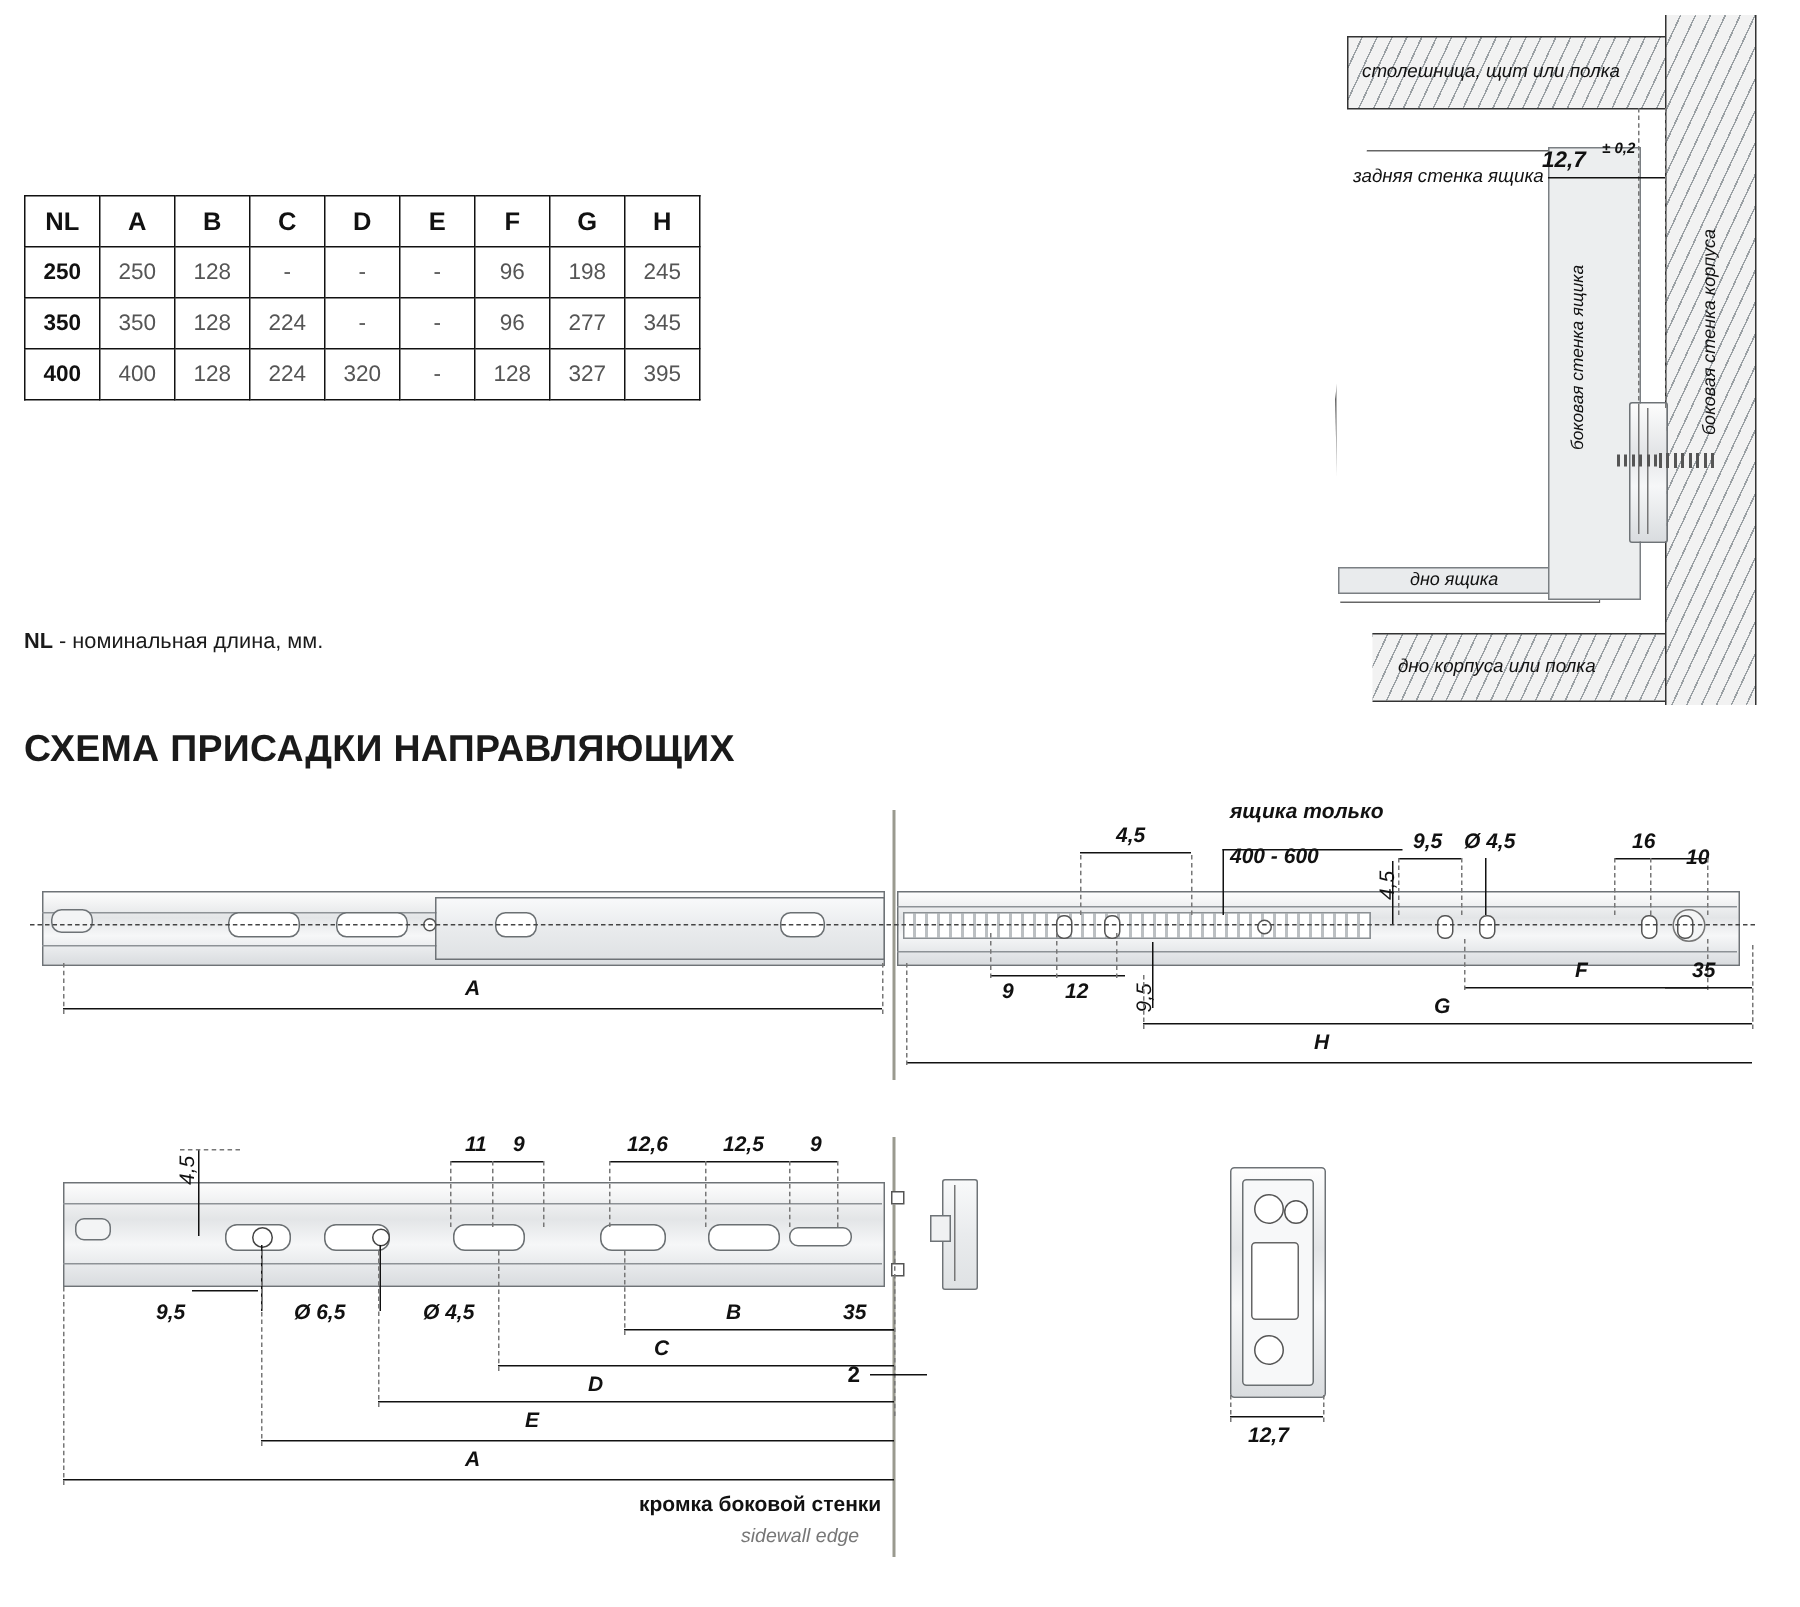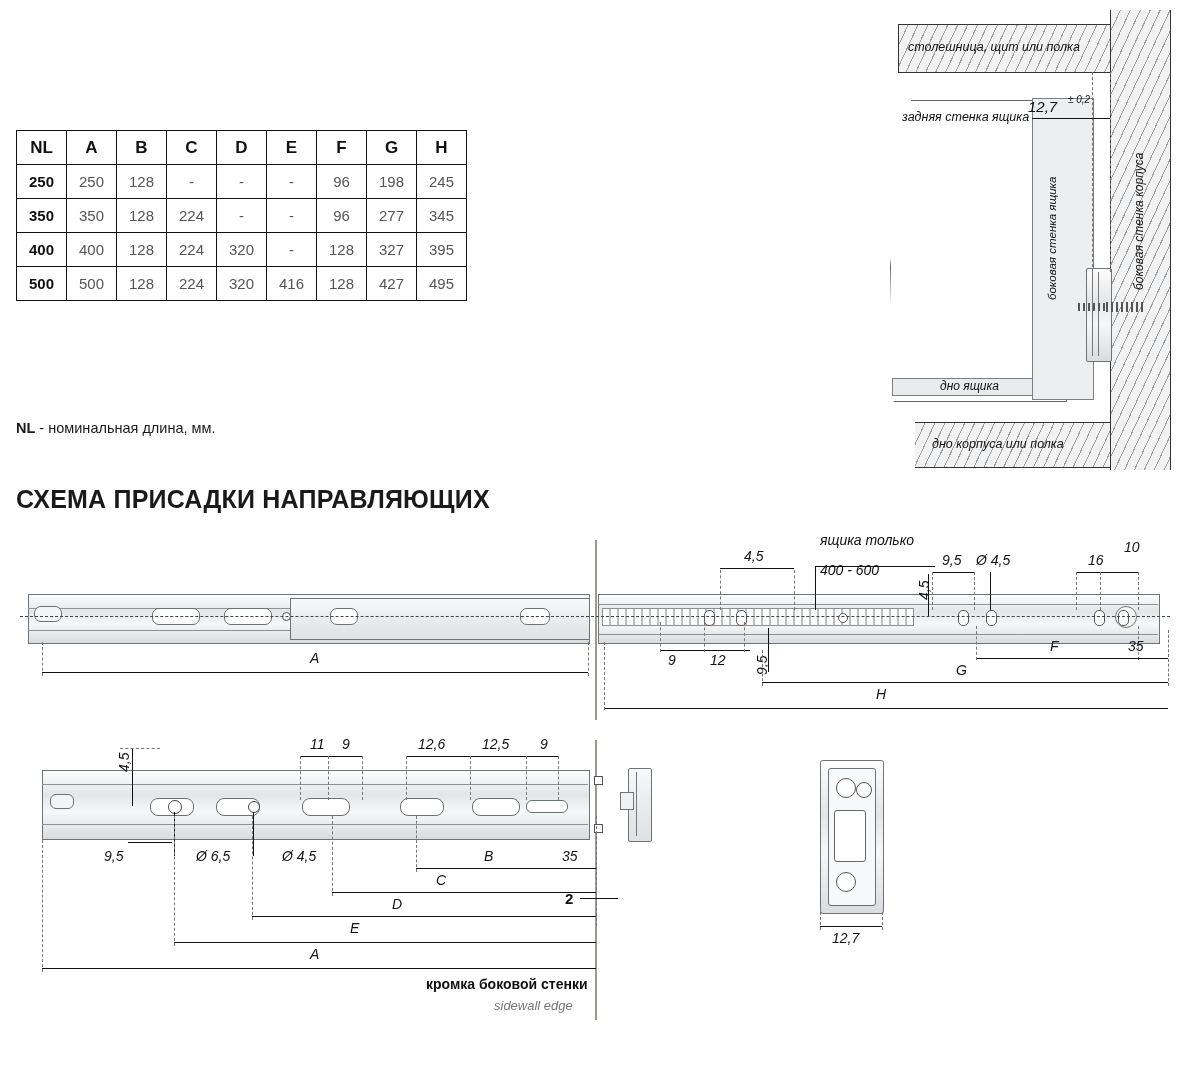--- a/index.html
+++ b/index.html
@@ -31,21 +31,21 @@
     font-size:25px; font-weight:bold; letter-spacing:.2px;
   }
 
   
   .ln{position:absolute;background:#333;}
   .hl{height:1px;}
   .vl{width:1px;}
   .dash-h{position:absolute;height:0;border-top:1px dashed #777;}
   .dash-v{position:absolute;width:0;border-left:1px dashed #777;}
   .dashdot-h{position:absolute;height:0;border-top:1px dashed #444;}
-  .dim{position:absolute;font-size:14px;font-style:italic;color:#111;white-space:nowrap;}
+  .dim{position:absolute;font-size:14px;font-style:italic;color:#111;white-space:nowrap;font-weight:bold;}
   .dimv{position:absolute;font-size:14px;font-style:italic;color:#111;white-space:nowrap;
         transform:rotate(-90deg);transform-origin:left top;}
   .bold{font-weight:bold;font-style:normal;}
 
   .hatch{
     background-image:repeating-linear-gradient(115deg,#9aa0a4 0 1px,transparent 1px 9px);
     background-color:#f2f2f2;
   }
   .metal{
     background:linear-gradient(180deg,#fdfdfd 0%,#e3e5e7 35%,#f6f7f8 60%,#d9dcdf 100%);
@@ -104,31 +104,20 @@
       <td class="nl">400</td>
       <td>400</td>
       <td>128</td>
       <td>224</td>
       <td>320</td>
       <td>-</td>
       <td>128</td>
       <td>327</td>
       <td>395</td>
     </tr>
-    <tr>
-      <td class="nl">500</td>
-      <td>500</td>
-      <td>128</td>
-      <td>224</td>
-      <td>320</td>
-      <td>416</td>
-      <td>128</td>
-      <td>427</td>
-      <td>495</td>
-    </tr>
   </tbody>
 </table>
 
 <div class="abs note">
   <b>NL</b><span> - номинальная длина, мм.</span>
 </div>
 
 <div class="abs section-title">СХЕМА ПРИСАДКИ НАПРАВЛЯЮЩИХ</div>
 
 <div class="abs" style="left:880px;top:10px;width:310px;height:460px;">
@@ -225,21 +214,21 @@
   <div class="dim" style="left:956px;top:22px;">Ø 4,5</div>
   <div class="abs ln hl" style="left:912px;top:42px;width:42px;background:#111;"></div>
   <div class="abs dash-v" style="left:912px;top:42px;height:38px;"></div>
   <div class="abs dash-v" style="left:954px;top:42px;height:38px;"></div>
   <div class="abs ln" style="left:970px;top:42px;width:1px;height:38px;background:#111;"></div>
 
   <div class="dimv" style="left:896px;top:70px;">4,5</div>
   <div class="abs ln vl" style="left:908px;top:44px;height:42px;background:#111;"></div>
 
   <div class="dim" style="left:1068px;top:22px;">16</div>
-  <div class="dim" style="left:1104px;top:9px;">10</div>
+  <div class="dim" style="left:1104px;top:33px;">10</div>
   <div class="abs ln hl" style="left:1056px;top:42px;width:62px;background:#111;"></div>
   <div class="abs dash-v" style="left:1056px;top:42px;height:38px;"></div>
   <div class="abs dash-v" style="left:1080px;top:42px;height:38px;"></div>
   <div class="abs dash-v" style="left:1118px;top:42px;height:38px;"></div>
 
   <div class="dim" style="left:648px;top:122px;">9</div>
   <div class="dim" style="left:690px;top:122px;">12</div>
   <div class="abs ln hl" style="left:640px;top:120px;width:90px;background:#111;"></div>
   <div class="abs dash-v" style="left:640px;top:92px;height:30px;"></div>
   <div class="abs dash-v" style="left:684px;top:92px;height:30px;"></div>
@@ -264,21 +253,21 @@
   <div class="abs ln hl" style="left:584px;top:178px;width:564px;background:#111;"></div>
   <div class="dim" style="left:856px;top:156px;">H</div>
   <div class="abs dash-v" style="left:584px;top:112px;height:68px;"></div>
 
   <div class="abs ln hl" style="left:22px;top:142px;width:546px;background:#111;"></div>
   <div class="dim" style="left:290px;top:120px;">A</div>
   <div class="abs dash-v" style="left:22px;top:112px;height:34px;"></div>
   <div class="abs dash-v" style="left:568px;top:112px;height:34px;"></div>
 </div>
 
-<div class="abs" style="left:20px;top:720px;width:1160px;height:300px;">
+<div class="abs" style="left:20px;top:738px;width:1160px;height:300px;">
 
   <div class="abs ln vl" style="left:575px;top:20px;height:280px;background:#9a9a8f;width:2px;"></div>
 
   <div class="abs metal" style="left:22px;top:50px;width:546px;height:68px;"></div>
   <div class="abs ln hl" style="left:22px;top:64px;width:546px;background:#8d9296;"></div>
   <div class="abs ln hl" style="left:22px;top:104px;width:546px;background:#8d9296;"></div>
   <div class="abs" style="left:30px;top:74px;width:22px;height:13px;border:1px solid #6e7377;border-radius:6px;background:#f3f4f5;"></div>
 
   <div class="abs metal2" style="left:608px;top:48px;width:22px;height:72px;border-radius:2px;"></div>
   <div class="abs ln vl" style="left:616px;top:52px;height:64px;background:#777;"></div>

